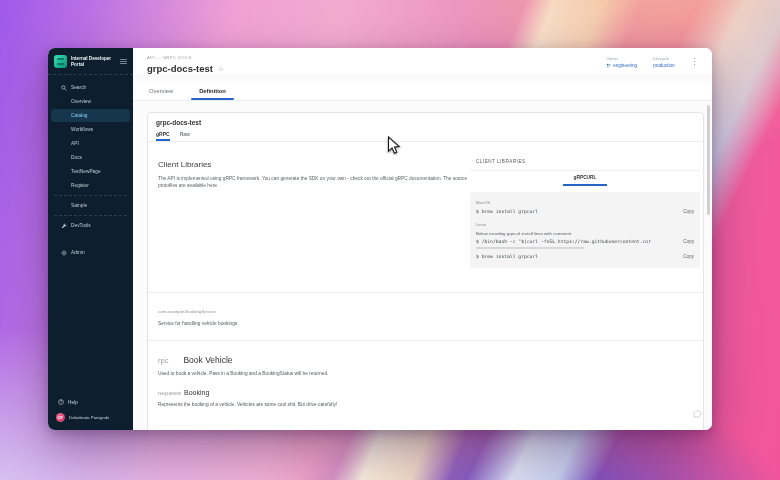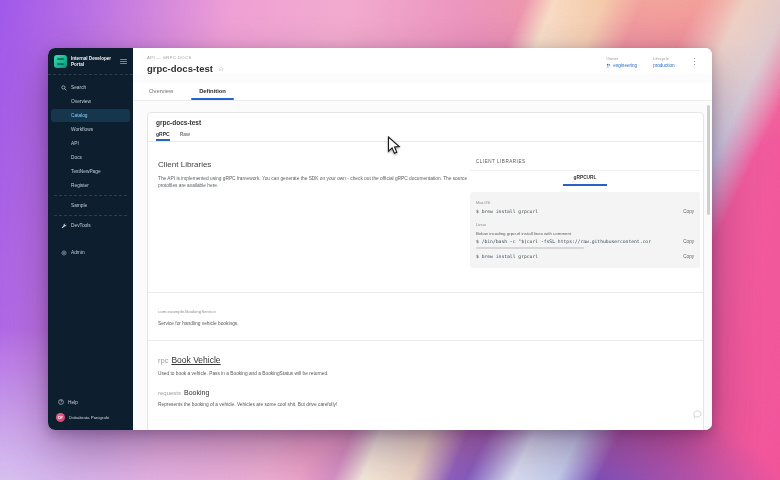--- a/index.html
+++ b/index.html
@@ -116,23 +116,23 @@
   .hscroll { height:2.4px; width:108px; background:#d7d7d7; border-radius:2px; margin:2px 0 5px 0; cursor:pointer; }
 
   .section-rule { border-top:1px solid #ebebeb; margin:0; }
 
   .svc-section { padding:12px 10px 14px 10px; }
   .svc-heading { font-size:9px; color:#3c3c3c; }
   .svc-fqn { font-size:4.4px; color:#8d9196; margin-top:4px; }
   .svc-desc { font-size:4.8px; color:#55595d; margin-top:7px; }
 
   .rpc-section { padding:14px 10px 10px 10px; }
-  .rpc-title { display:flex; align-items:baseline; gap:3px; }
+  .rpc-title { display:flex; align-items:baseline; gap:15px; }
   .rpc-kw { font-size:7.5px; color:#9e9e9e; }
-  .rpc-name { font-size:8.5px; color:#333; font-weight:500;text-decoration:underline; }
+  .rpc-name { font-size:8.5px; color:#333; font-weight:500; }
   .rpc-desc { font-size:4.8px; color:#55595d; margin-top:6px; }
   .req-title { display:flex; align-items:baseline; gap:3px; margin-top:13px; }
   .req-kw { font-size:6px; color:#9e9e9e; }
   .req-name { font-size:7px; color:#333; font-weight:500; }
   .req-desc { font-size:4.8px; color:#55595d; margin-top:6px; }
 
   
   .v-scrollbar { position:absolute; right:2px; top:57px; width:3.5px; height:110px; background:#cfcfcf; border-radius:2px; cursor:pointer; }
   .chat-fab { position:absolute; right:10px; bottom:16px; width:9px; height:9px; opacity:.55; cursor:pointer; }
 

